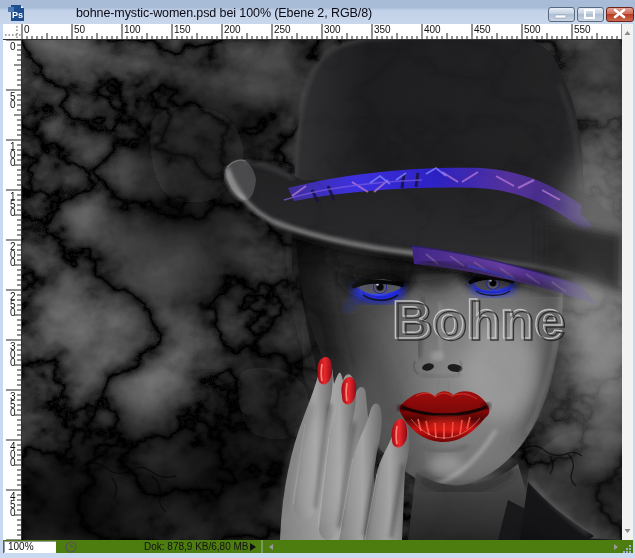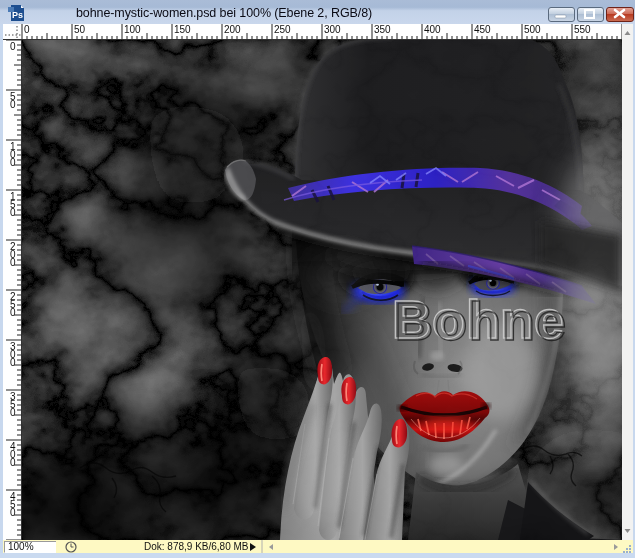--- a/index.html
+++ b/index.html
@@ -9,21 +9,21 @@
     background:linear-gradient(#aabcd7 0%,#a6bad6 30%,#c3d2e8 45%,#c9d7ec 100%);text-align:right;}
   #title{position:absolute;left:28px;top:5.5px;font-size:12.5px;color:#0a0a14;white-space:nowrap;letter-spacing:-0.1px;padding-left:48px;}
   .wbtn{position:absolute;top:7px;height:15px;border:1px solid #5a6a7e;border-radius:3px;box-sizing:border-box;}
   #bmin{left:548px;width:27px;background:linear-gradient(#e8eef6,#c2cfdf 45%,#aebfd4 50%,#c8d4e4);}
   #bmax{left:577px;width:27px;background:linear-gradient(#e8eef6,#c2cfdf 45%,#aebfd4 50%,#c8d4e4);}
   #bclose{left:606px;width:28px;background:linear-gradient(#e2a296,#cd6a55 45%,#b83b22 50%,#c96a50);border-color:#6e2318;}
   #ruler-top{position:absolute;left:3px;top:24px;width:630px;height:16px;background:#fff;}
   #ruler-left{position:absolute;left:3px;top:40px;width:19px;height:500px;background:#fff;}
   #canvas{position:absolute;left:22px;top:40px;width:600px;height:524px;background:#262626;}
   #vscroll{position:absolute;left:622px;top:24px;width:11px;height:516px;background:#f2f2f1;}
-  #bottombar{position:absolute;left:3px;top:540px;width:630px;height:14px;background:#fef9c3;}
+  #bottombar{position:absolute;left:3px;top:540px;width:630px;height:14px;background:#4d7c0f;}
   #zoombox{position:absolute;left:1px;top:1px;width:52px;height:12px;background:#fff;
     border-top:1px solid #9a9a9a;border-left:1px solid #9a9a9a;border-bottom:1px solid #fff;box-sizing:border-box;}
   #zoomtxt{position:absolute;left:5px;top:1px;font-size:10px;color:#111;}
   #doktxt{position:absolute;left:105px;top:1px;font-size:10px;color:#111;margin-left:36px;}
   #borderB{position:absolute;left:0;top:553px;width:635px;height:5px;background:#cadaf0;}
 </style>
 </head>
 <body>
 <div id="titlebar">
   <svg width="635" height="24" style="position:absolute;left:0;top:0">

